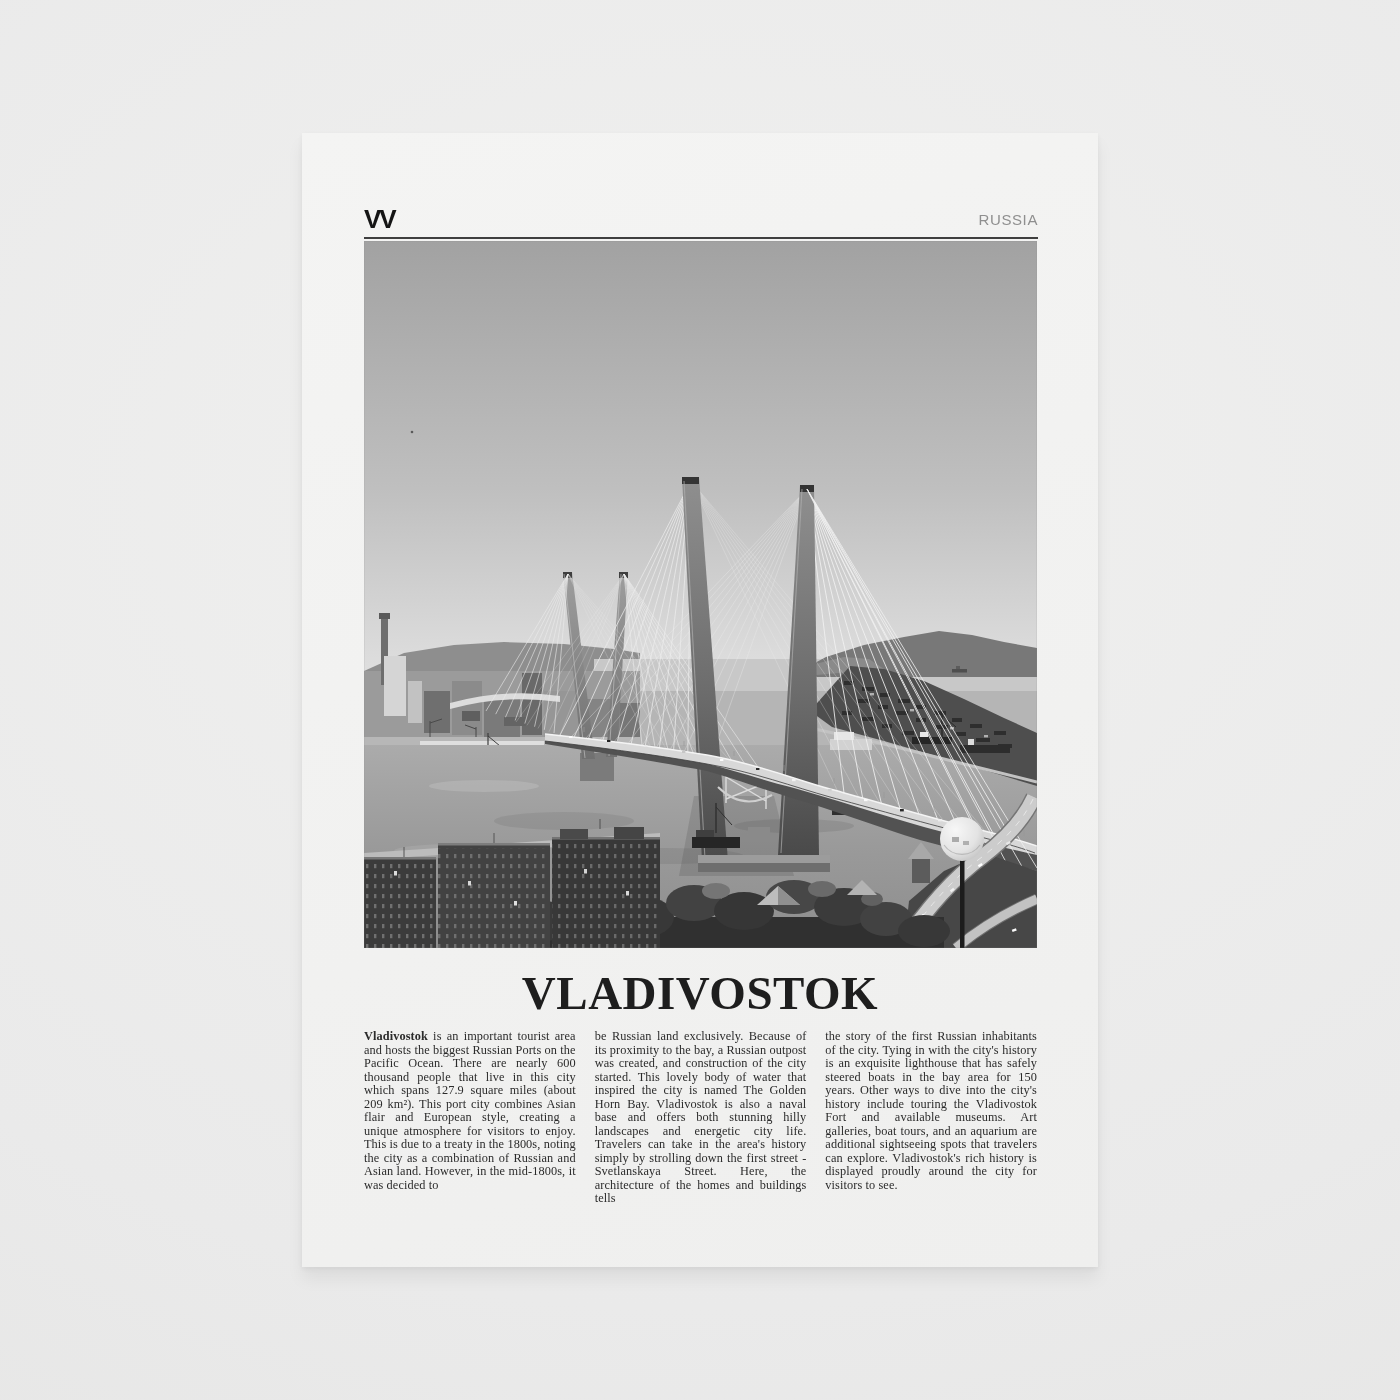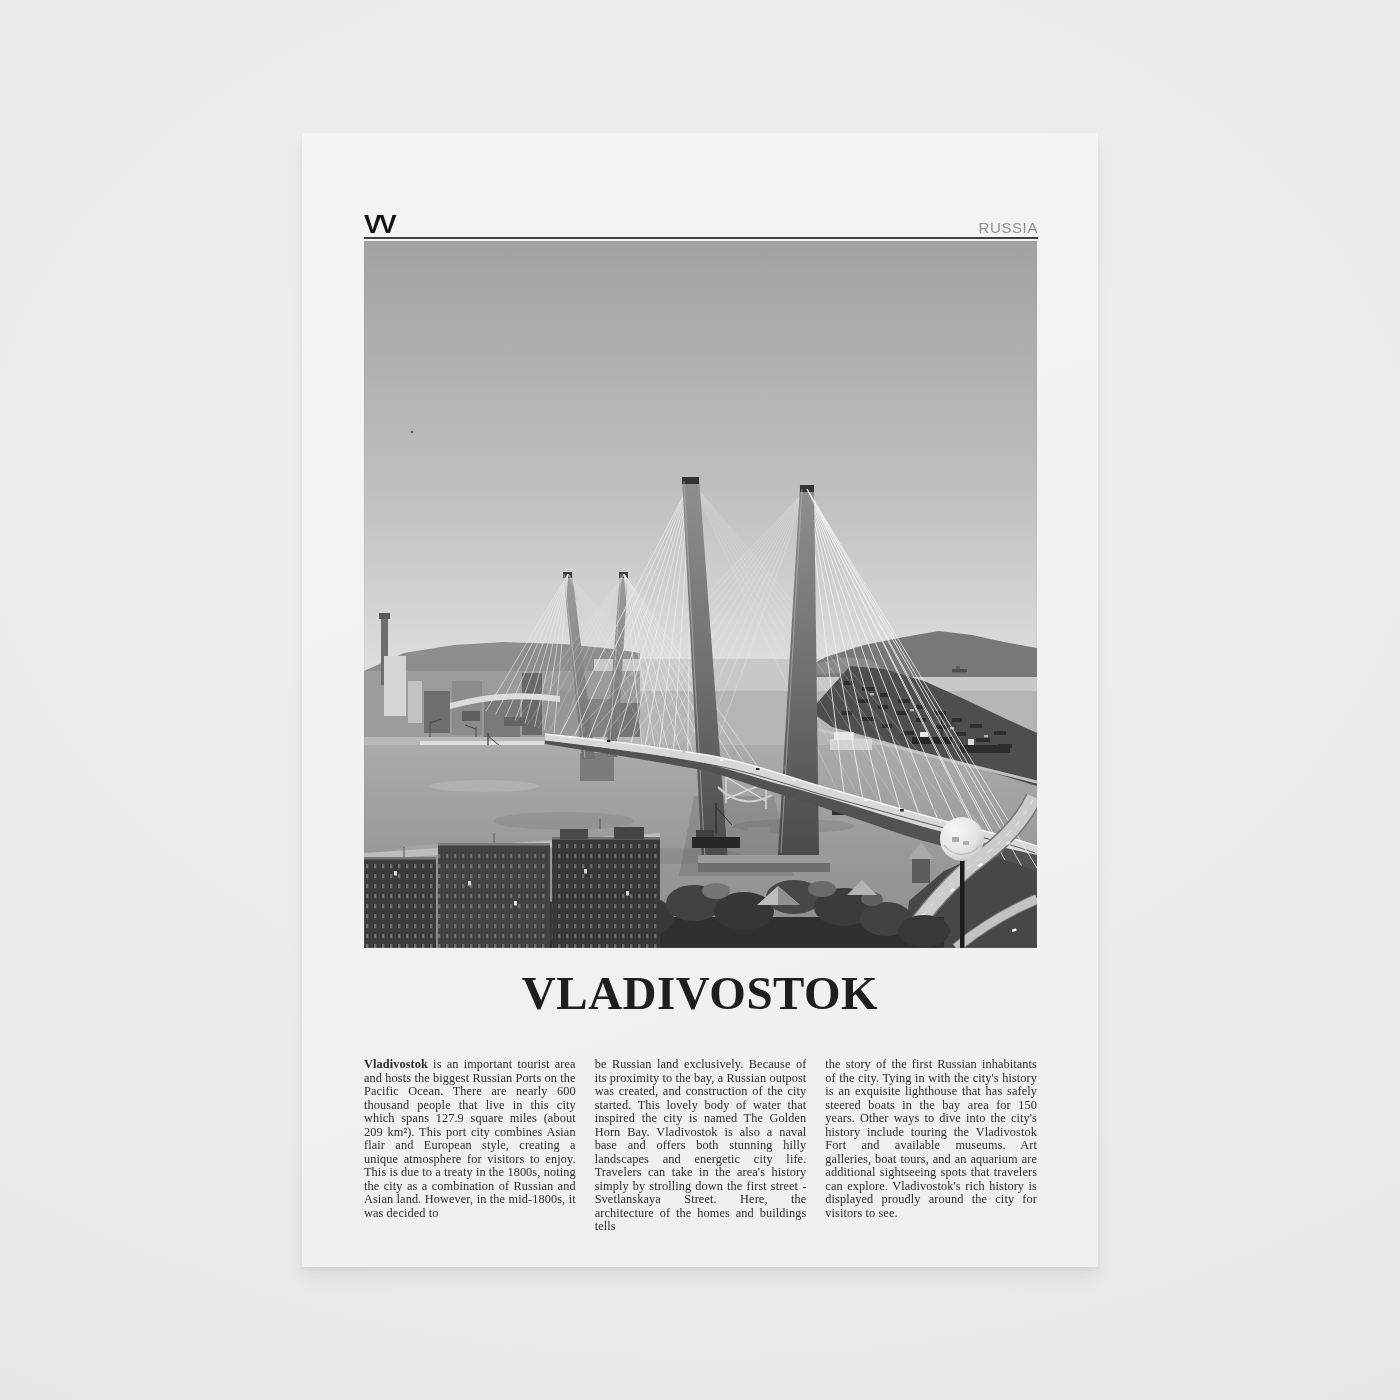--- a/index.html
+++ b/index.html
@@ -6,30 +6,30 @@
   .page{position:relative;width:1400px;height:1400px;overflow:hidden;
         background:radial-gradient(120% 90% at 50% 35%, #f0f0ef 0%, #eaeaea 65%, #e5e5e4 100%);
         font-family:"Liberation Sans", sans-serif;}
   .poster{position:absolute;left:302px;top:133px;width:796px;height:1134px;
           background:linear-gradient(160deg,#f4f4f3 0%,#f1f1f0 60%,#efefee 100%);
           box-shadow:0 2px 5px rgba(0,0,0,.05), 0 12px 16px rgba(0,0,0,.06);}
   .poster::after{content:"";position:absolute;left:9px;right:9px;bottom:-13px;height:14px;
           background:linear-gradient(to bottom,#bdb6a4 0%,#ccc6b7 35%,rgba(204,198,183,0) 100%);
           filter:blur(2px);z-index:-1;}
   .header{position:absolute;left:62px;right:60px;top:70px;height:32px;
-          display:flex;justify-content:space-between;align-items:flex-end;}
+          display:flex;justify-content:space-between;align-items:center;}
   .logo{font-size:26px;font-weight:800;letter-spacing:-2px;color:#151515;line-height:.85;}
   .country{font-size:15px;color:#8f8f8f;letter-spacing:.6px;line-height:1;}
   .rule{position:absolute;left:62px;right:60px;top:104px;height:2px;background:#3f3f3f;}
   .photo{position:absolute;left:62px;top:108px;width:673px;height:707px;overflow:hidden;background:#b5b5b5;}
   .photo svg{display:block;}
   .title{position:absolute;left:0;right:0;top:836px;text-align:center;
          font-family:"Liberation Serif", serif;font-weight:700;font-size:47px;
          letter-spacing:.5px;color:#1e1e1e;line-height:1.05;}
-  .columns{position:absolute;left:62px;right:61px;top:925px;display:flex;gap:19px;}
+  .columns{position:absolute;left:62px;right:61px;top:897px;display:flex;gap:19px;}
   .col{flex:1;font-family:"Liberation Serif", serif;font-size:12.3px;line-height:13.5px;
        color:#2b2b2b;text-align:justify;letter-spacing:.1px;}
   .col b{font-weight:700;}
 </style>
 </head>
 <body>
 
 <div class="page">
   <div class="poster">
 

